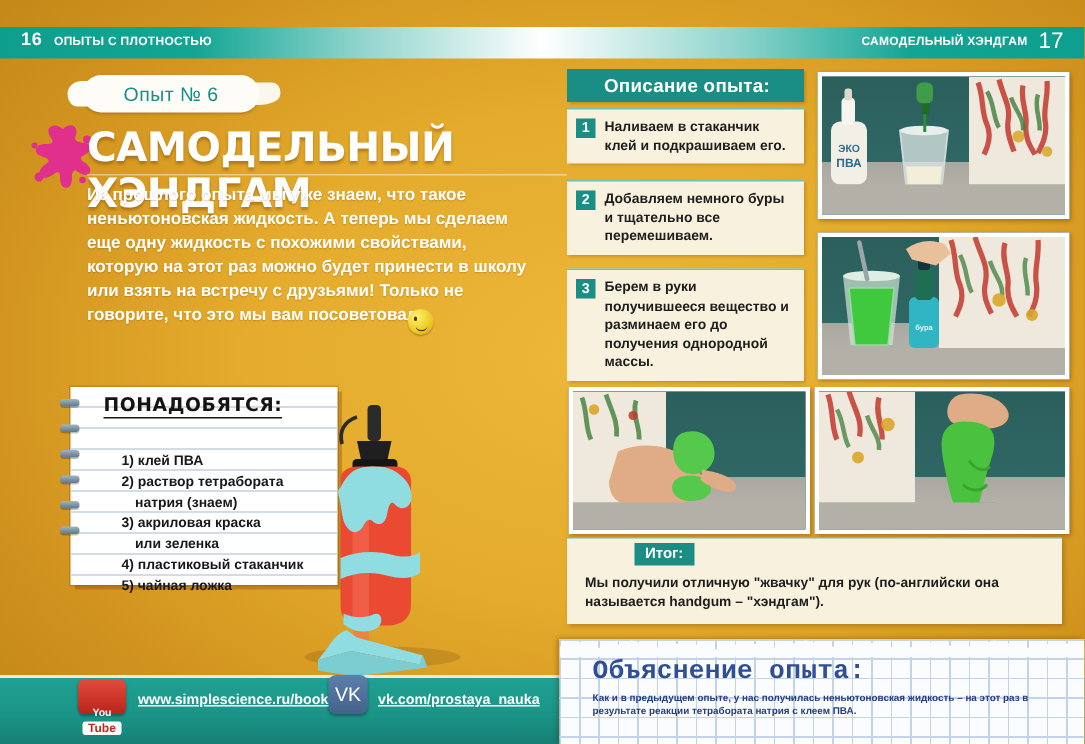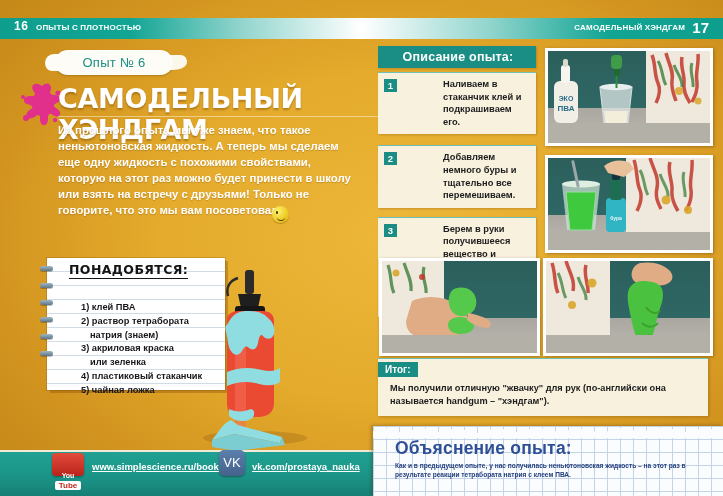--- a/index.html
+++ b/index.html
@@ -14,21 +14,21 @@
       radial-gradient(ellipse 620px 430px at 55% 48%, #edb739 0%, #e4ab2c 38%, #d2941f 66%, #b87e13 100%);
   }
 
   
   .topbar{
     position:absolute;left:0;top:18px;width:723px;height:21px;
     background:linear-gradient(to right,#0e9e8e 0%,#12a594 18%,#8fd4cc 33%,#ffffff 50%,#8fd4cc 68%,#12a594 84%,#0e9e8e 100%);
   }
   .pg-left{position:absolute;left:14px;top:19px;font-size:12px;font-weight:bold;color:#fff;letter-spacing:.5px;}
   .hd-left{position:absolute;left:36px;top:23px;font-size:8px;font-weight:bold;color:#fff;letter-spacing:.2px;text-transform:uppercase;}
-  .pg-right{position:absolute;right:14px;top:19px;font-size:15px;font-weight:bold;color:#fff;}
+  .pg-right{position:absolute;right:14px;top:19px;font-size:15px;font-weight:normal;color:#fff;}
   .hd-right{position:absolute;right:38px;top:23px;font-size:8px;font-weight:bold;color:#fff;letter-spacing:.2px;text-transform:uppercase;}
 
   
   .ribbon{
     position:absolute;left:55px;top:50px;width:118px;height:25px;
     background:#fdfcf6;border-radius:13px/13px;
     display:flex;align-items:center;justify-content:center;
     box-shadow:0 1px 2px rgba(80,40,0,.28);
   }
   .ribbon span{font-size:13px;color:#1a8e84;font-weight:normal;letter-spacing:.3px;}
@@ -90,36 +90,36 @@
   }
   .step{
     background:#f7f1de;margin-bottom:6px;position:relative;
     box-shadow:1px 1px 2px rgba(90,45,0,.25);
     border-top:1px solid #6fc0b7;
   }
   .step .num{
     position:absolute;left:6px;top:6px;width:13px;height:13px;background:#1a8e84;
     color:#fff;font-size:9.5px;font-weight:bold;text-align:center;line-height:13px;
   }
-  .step .txt{padding:5px 8px 6px 25px;font-size:9.3px;line-height:12.6px;color:#1d1d1d;font-weight:bold;margin-left:40px;}
+  .step .txt{padding:5px 8px 6px 25px;font-size:9.3px;line-height:12.6px;color:#1d1d1d;font-weight:bold;}
 
   .desc-block{position:absolute;left:378px;top:46px;width:158px;}
   .desc-block .panel-head{box-shadow:1px 1px 2px rgba(90,45,0,.25);}
 
   .photo{
     position:absolute;background:#184a4a;border:3px solid #fff;
     box-shadow:1px 1px 3px rgba(80,40,0,.40);overflow:hidden;
   }
   .ph-bg{position:absolute;left:0;top:0;right:0;bottom:0;
     background:linear-gradient(to bottom,#2b5f5c 0%,#2f6764 62%,#a9a7a0 62%,#bdbab2 100%);}
 
   
   .result{position:absolute;left:378px;top:358px;width:330px;
     background:#f7f1de;box-shadow:1px 1px 3px rgba(90,45,0,.3);border-top:1px solid #6fc0b7;}
-  .result .rhead{display:inline-block;background:#1a8e84;color:#fff;font-size:10px;font-weight:bold;padding:2px 7px;}
+  .result .rhead{display:inline-block;background:#1a8e84;color:#fff;font-size:10px;font-weight:bold;padding:2px 7px;margin-left:45px;}
   .result .rtxt{padding:5px 12px 8px 12px;font-size:9.2px;line-height:13px;color:#1d1d1d;font-weight:bold;}
 
   
   .footer{
     position:absolute;left:0;bottom:0;width:723px;height:44px;
     background:linear-gradient(to bottom,#1fa193 0%,#1b9487 55%,#177f75 100%);
     border-top:2px solid #f2ead6;
   }
   .yt{position:absolute;left:52px;bottom:20px;width:32px;height:23px;border-radius:4px;
     background:linear-gradient(to bottom,#e24b3c,#b9231a);box-shadow:0 1px 2px rgba(0,0,0,.35);
@@ -138,21 +138,21 @@
   .explain{
     position:absolute;left:373px;bottom:0;width:350px;height:70px;overflow:hidden;
     background:#fbfcfe;
     background-image:
       repeating-linear-gradient(to right,#c3d4e8 0 1px,transparent 1px 13px),
       repeating-linear-gradient(to bottom,#c3d4e8 0 1px,transparent 1px 13px);
     box-shadow:-2px -1px 3px rgba(70,35,0,.3);
   }
   .torn{position:absolute;left:0;top:0;width:350px;height:12px;}
   .ex-title{position:absolute;left:22px;top:12px;font-size:17.5px;font-weight:bold;color:#2e4f96;
-    letter-spacing:.2px;font-family:Liberation Sans, sans-serif;}
+    letter-spacing:.2px;font-family:Liberation Mono, monospace;}
   .ex-text{position:absolute;left:22px;top:35px;width:300px;font-size:6.6px;line-height:9.4px;
     color:#24407e;font-weight:bold;}
 </style>
 </head>
 <body>
 
 <div id="page">
 
   <div class="topbar"></div>
   <div class="pg-left">16</div>

